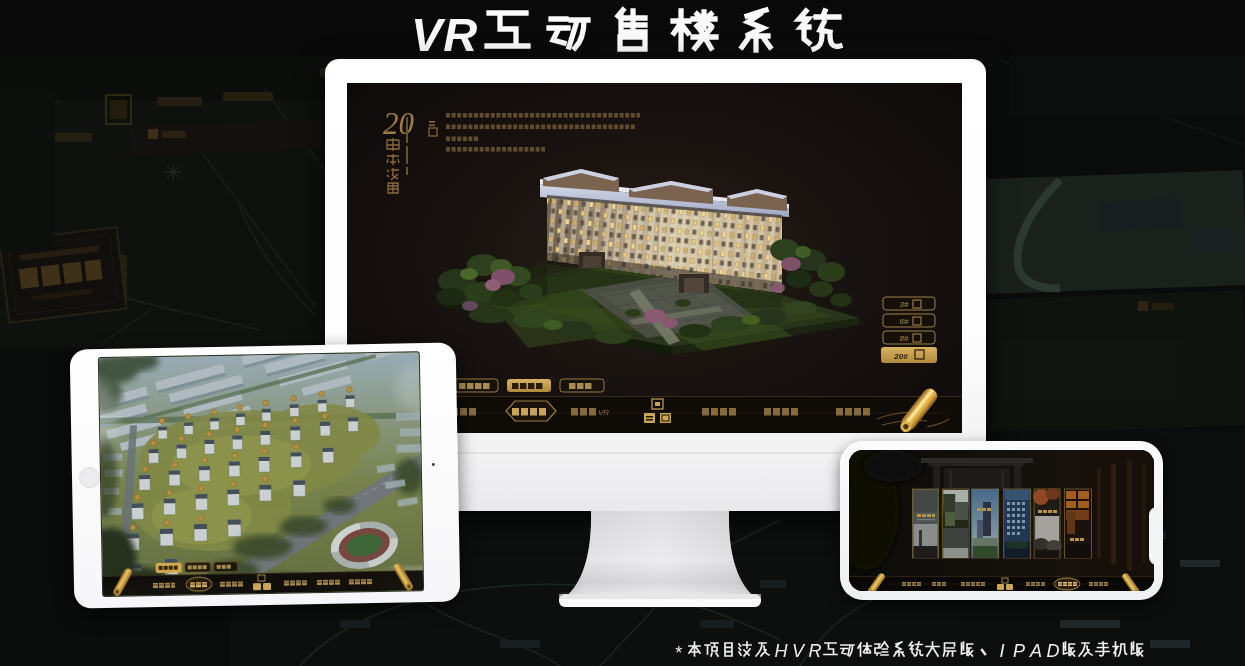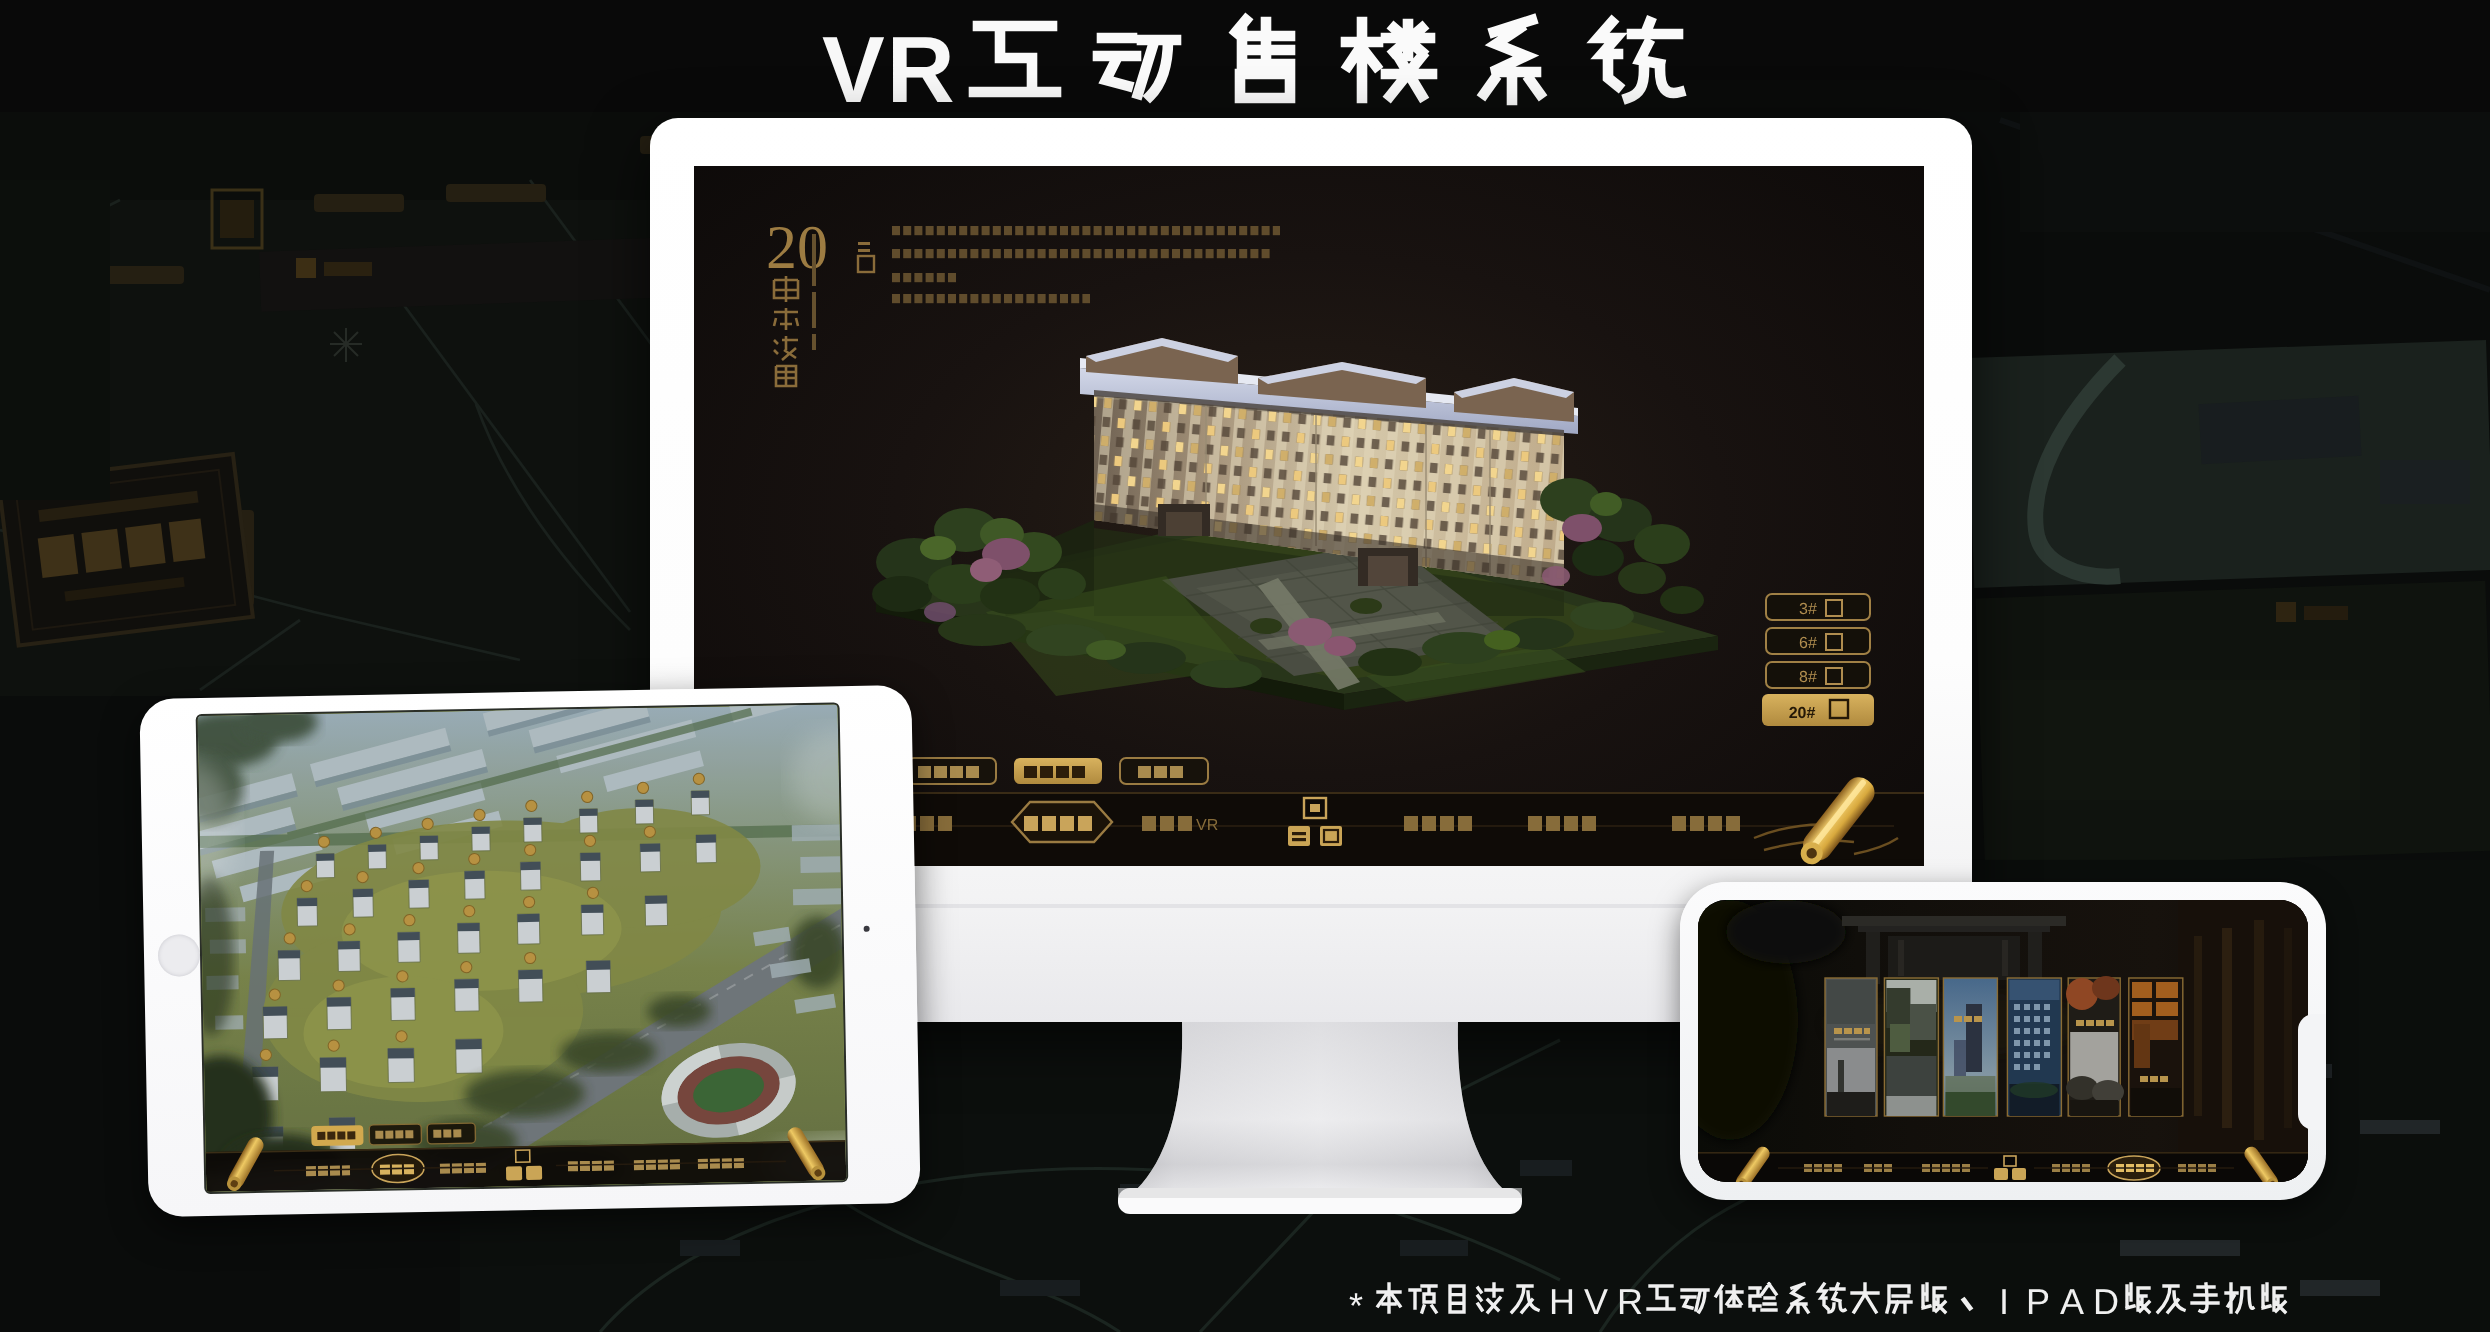--- a/index.html
+++ b/index.html
@@ -1,16 +1,16 @@
 <!DOCTYPE html>
 <html><head>
 <meta charset="utf-8">
 <style>
 html,body{margin:0;padding:0;background:#000;}
-#page{position:relative;width:1245px;height:666px;overflow:hidden;background:#0a0c0b;font-family:"Liberation Sans",sans-serif;}
+#page{position:relative;width:1245px;height:666px;overflow:hidden;background:#0a0c0b;font-family:"Liberation Sans",sans-serif;font-style:italic;}
 #page *{box-sizing:border-box;}
 .abs{position:absolute;}
 </style>
 </head>
 <body>
 <div id="page">
 
 <svg class="abs" id="bg" width="1245" height="666" viewBox="0 0 1245 666" style="left:0;top:0;">
   <rect width="1245" height="666" fill="#0a0c0b"></rect>
 

